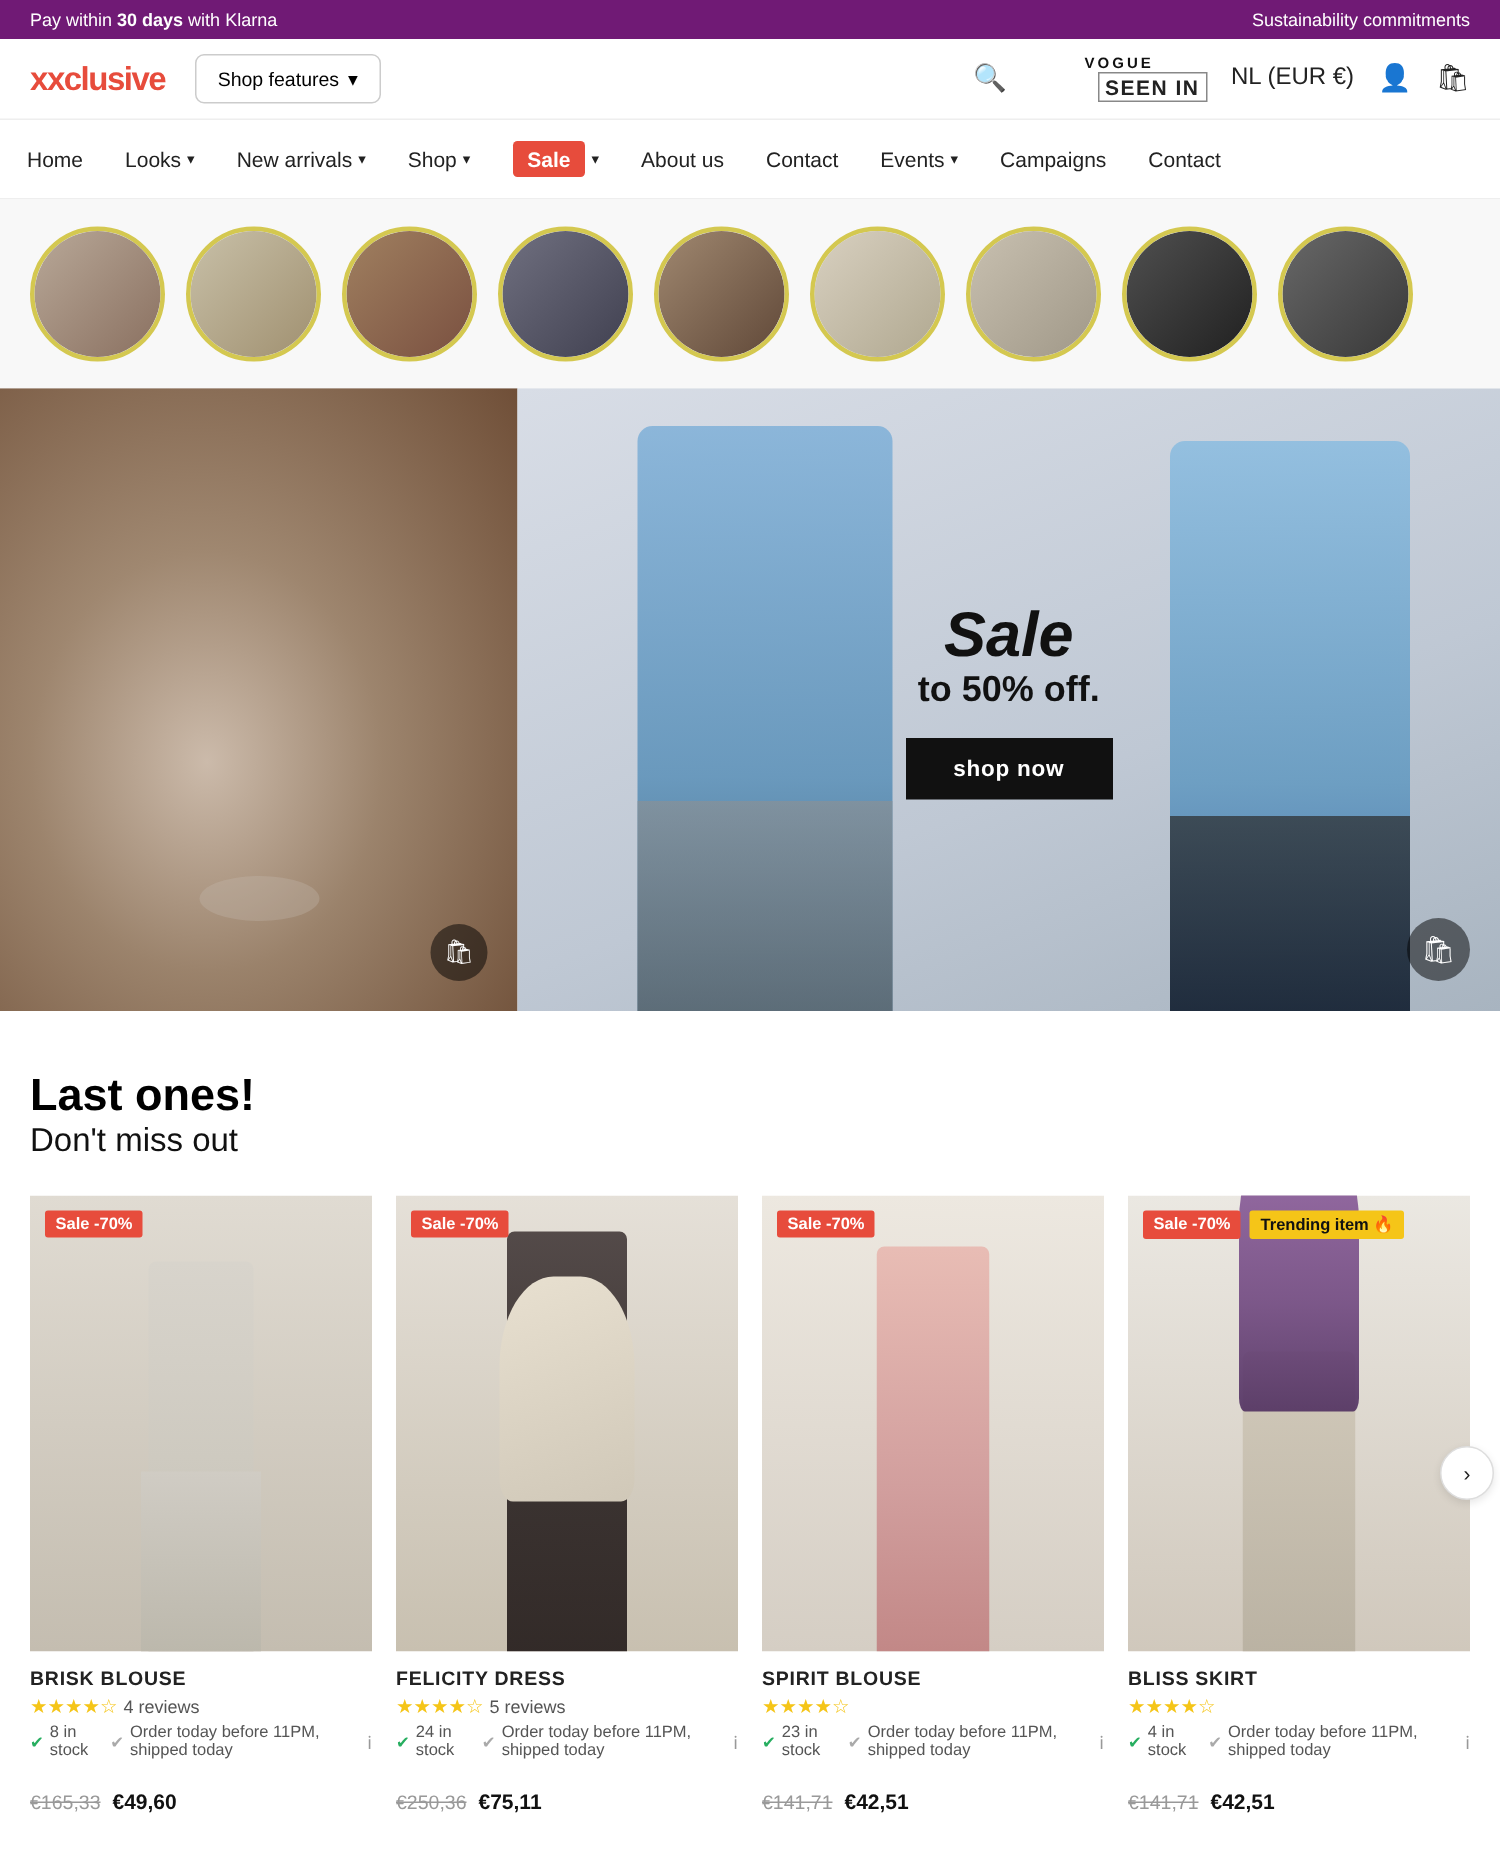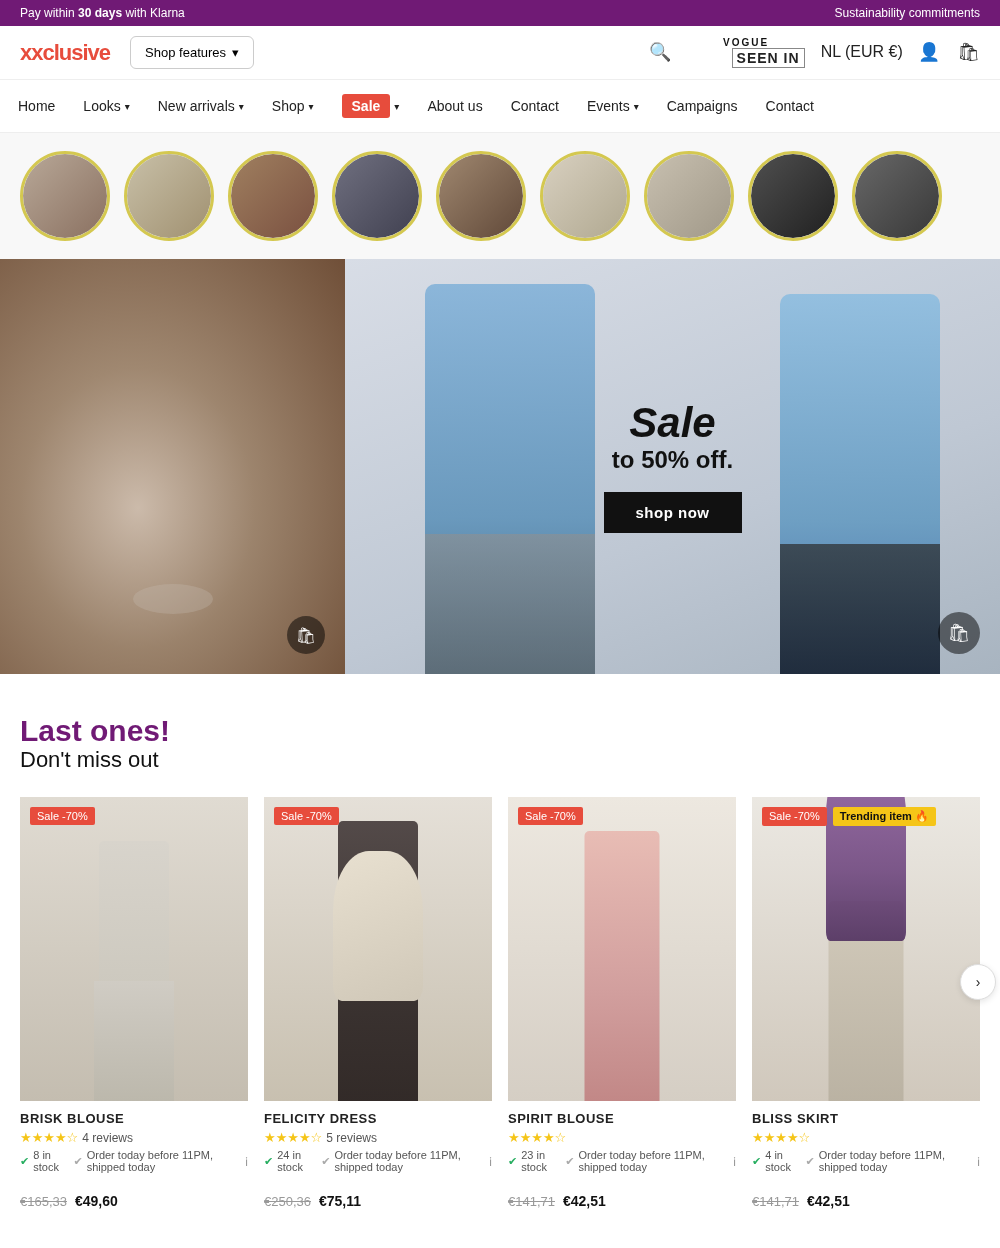--- a/index.html
+++ b/index.html
@@ -212,21 +212,21 @@
       cursor: pointer;
     }
 
     
     .section {
       padding: 40px 20px 20px;
     }
     .section-title {
       font-size: 30px;
       font-weight: 800;
-      color: #701a75;
+      color: #000000;
       line-height: 1.1;
     }
     .section-subtitle {
       font-size: 22px;
       font-weight: 500;
       color: #111;
       margin-bottom: 24px;
     }
 
     
@@ -250,21 +250,21 @@
       position: absolute;
       top: 10px;
       left: 10px;
       display: flex;
       gap: 6px;
     }
     .badge-sale {
       background: #e74c3c;
       color: #fff;
       font-size: 11px;
-      font-weight: 400;
+      font-weight: 700;
       padding: 3px 7px;
       border-radius: 2px;
     }
     .badge-trending {
       background: #f5c518;
       color: #111;
       font-size: 11px;
       font-weight: 700;
       padding: 3px 7px;
       border-radius: 2px;

